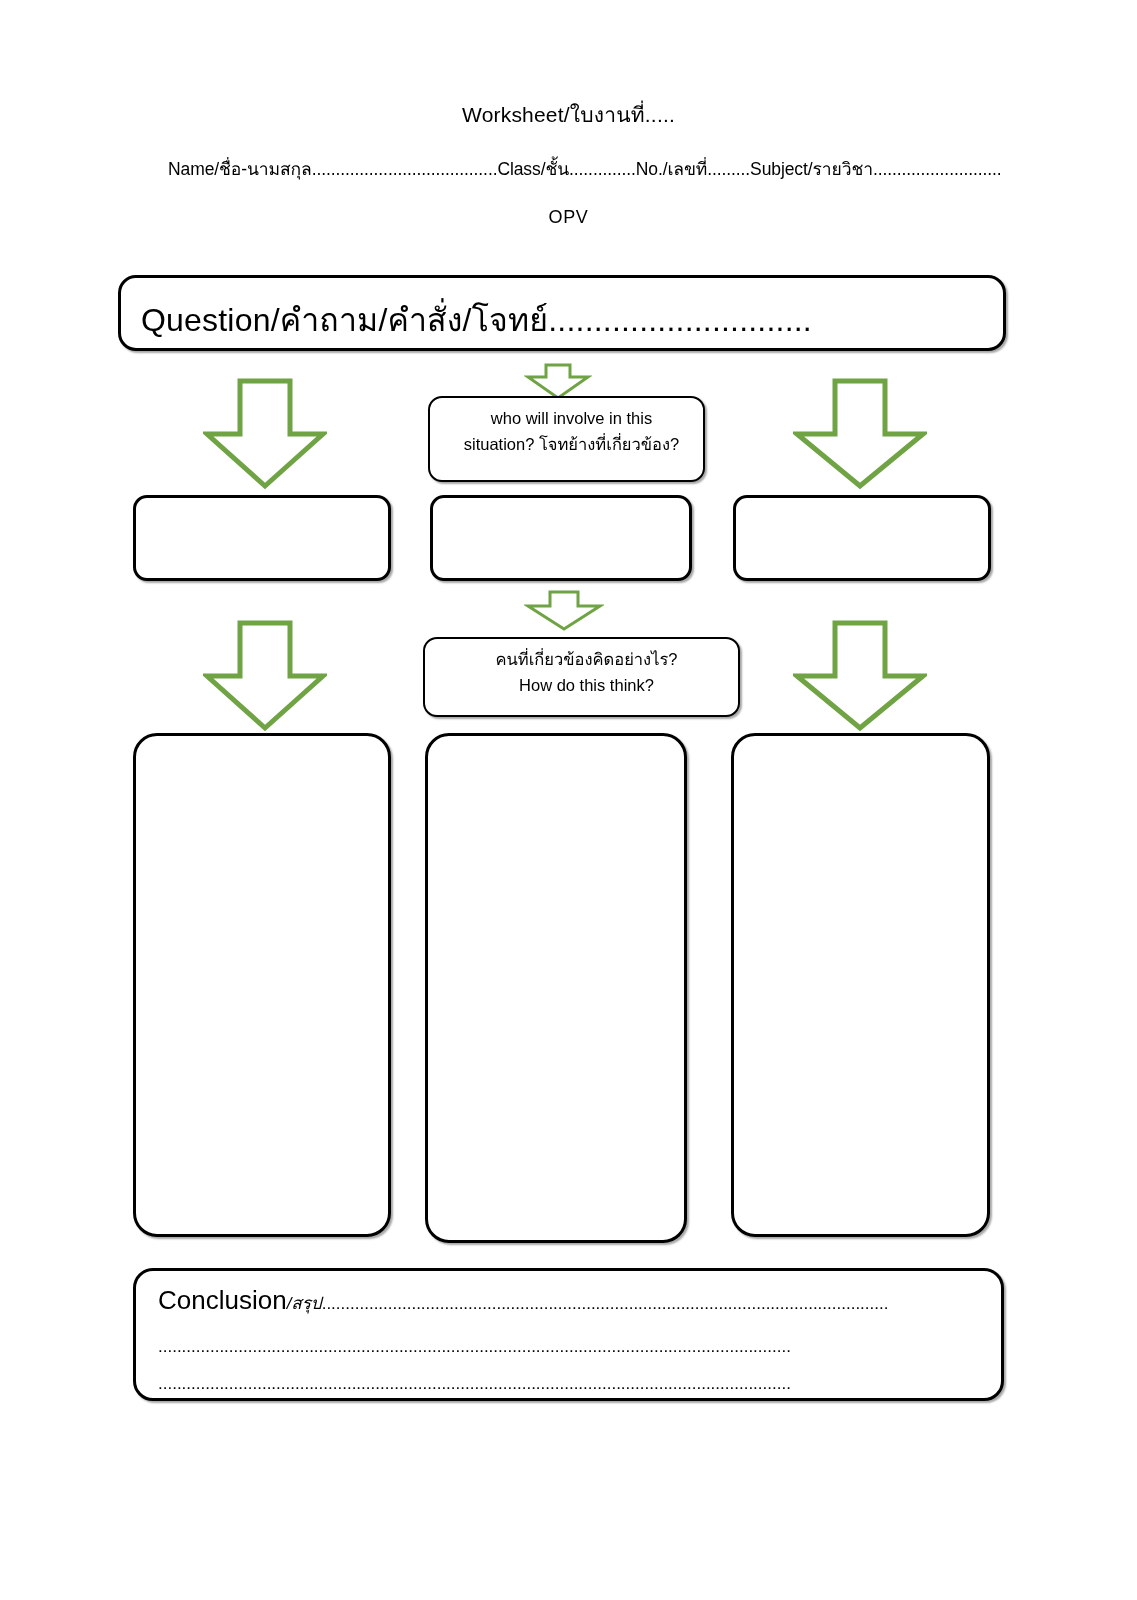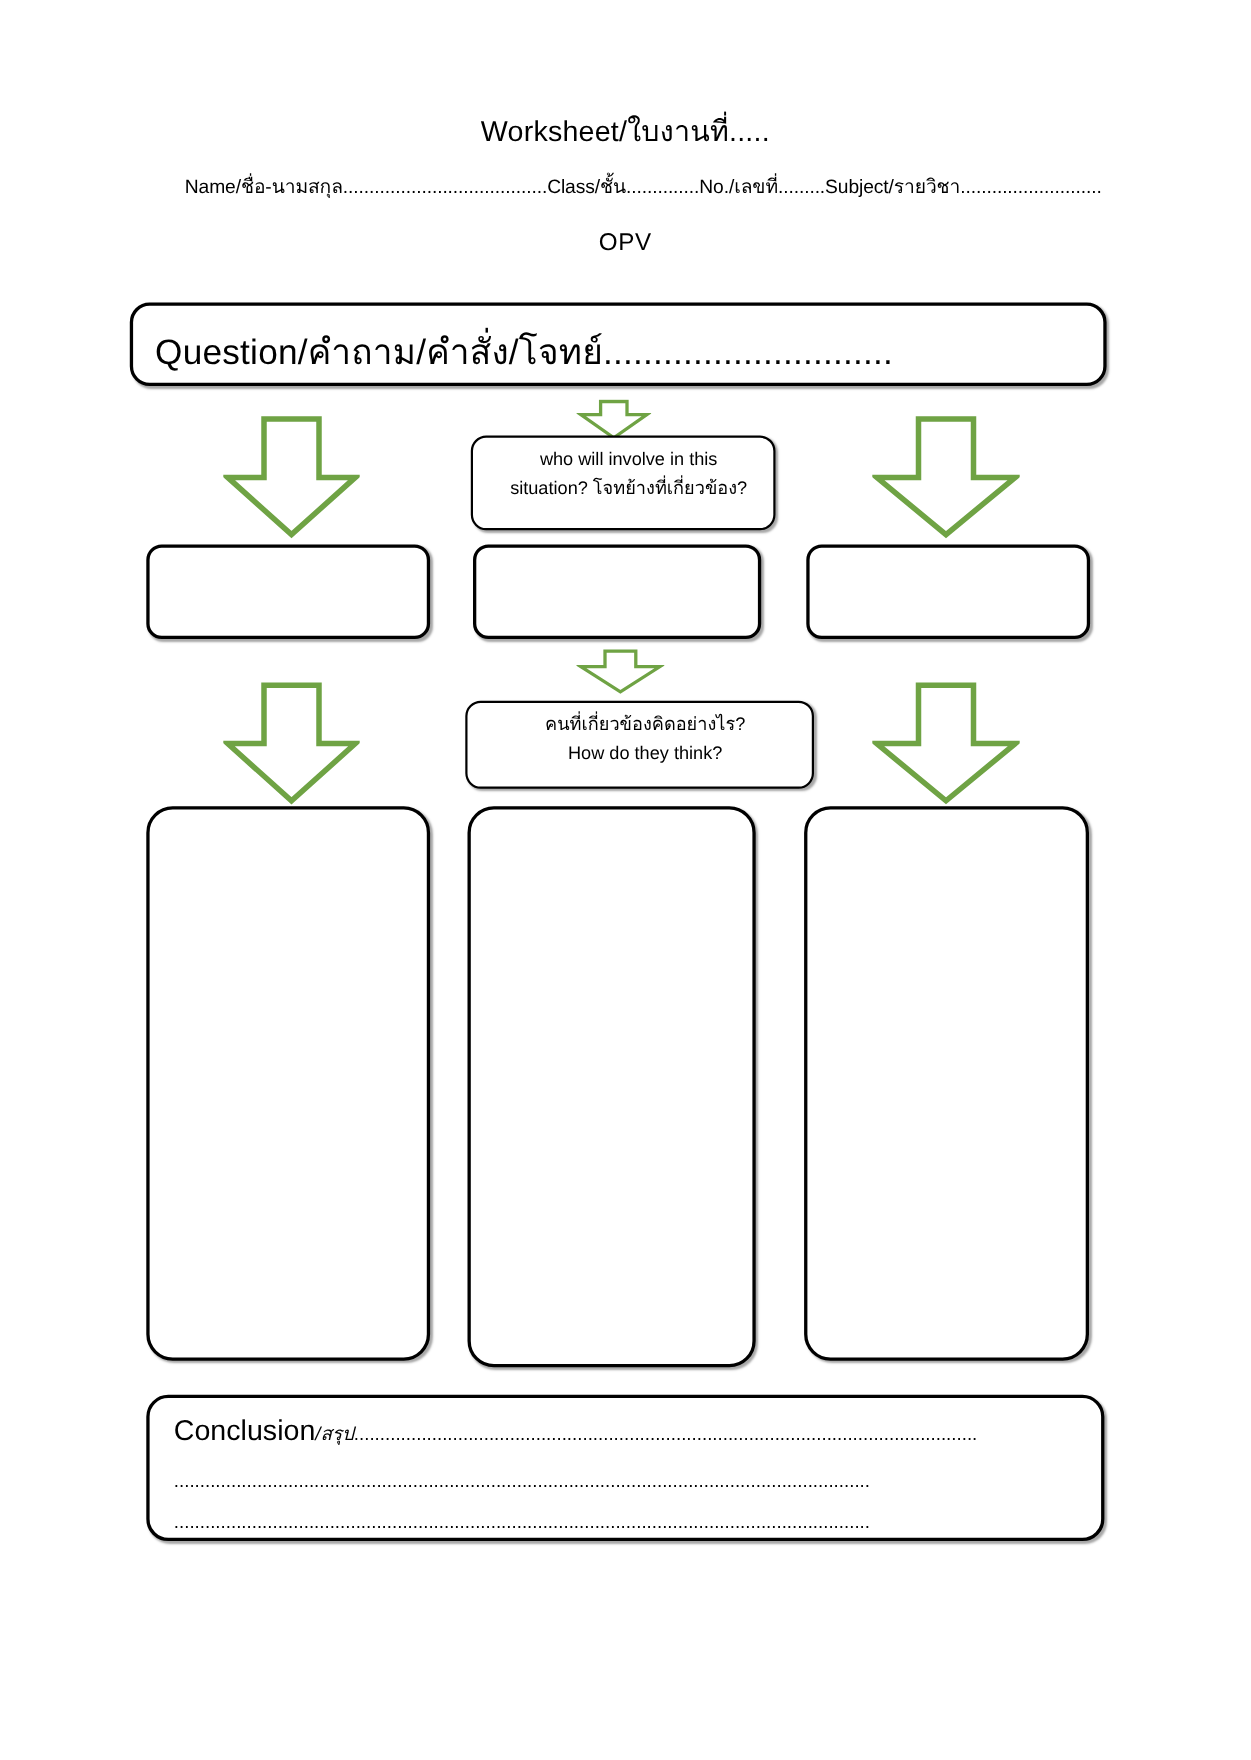--- a/index.html
+++ b/index.html
@@ -19,39 +19,39 @@
     overflow: hidden;
   }
 
   
   .hdr-title {
     position: absolute;
     left: 0;
     top: 98px;
     width: 1137px;
     text-align: center;
-    font-size: 26px;
+    font-size: 21px;
     letter-spacing: 0.2px;
   }
   .hdr-fields {
     position: absolute;
     left: 168px;
     top: 155px;
     width: 860px;
     font-size: 17.5px;
     white-space: nowrap;
     letter-spacing: -0.1px;
   }
   .opv-title {
     position: absolute;
     left: 0;
     top: 207px;
     width: 1137px;
     text-align: center;
-    font-size: 22px;
+    font-size: 18px;
     letter-spacing: 0.6px;
   }
 
   
   .rbox {
     position: absolute;
     box-sizing: border-box;
     background: #ffffff;
     border: 3px solid #000000;
     border-radius: 16px;
@@ -221,21 +221,21 @@
   </div>
 
   <div class="arrow" id="arrow-big-r2">
     <svg width="134" height="112" viewBox="0 0 134 112">
       <polygon points="42,3 92,3 92,56 130,56 67,108 4,56 42,56" fill="#ffffff" stroke="#6FA344" stroke-width="5" stroke-linejoin="miter"></polygon>
     </svg>
   </div>
 
   <div class="rbox thin callout" id="callout-think">
     <span class="ln">คนที่เกี่ยวข้องคิดอย่างไร?</span>
-    <span class="ln">How do they think?</span>
+    <span class="ln">How do this think?</span>
   </div>
 
   <div class="rbox tall-box" id="tall-left"></div>
 
   <div class="rbox tall-box" id="tall-mid"></div>
 
   <div class="rbox tall-box" id="tall-right"></div>
 
   <div class="rbox" id="conclusion-box">
     <div id="conclusion-line1">

